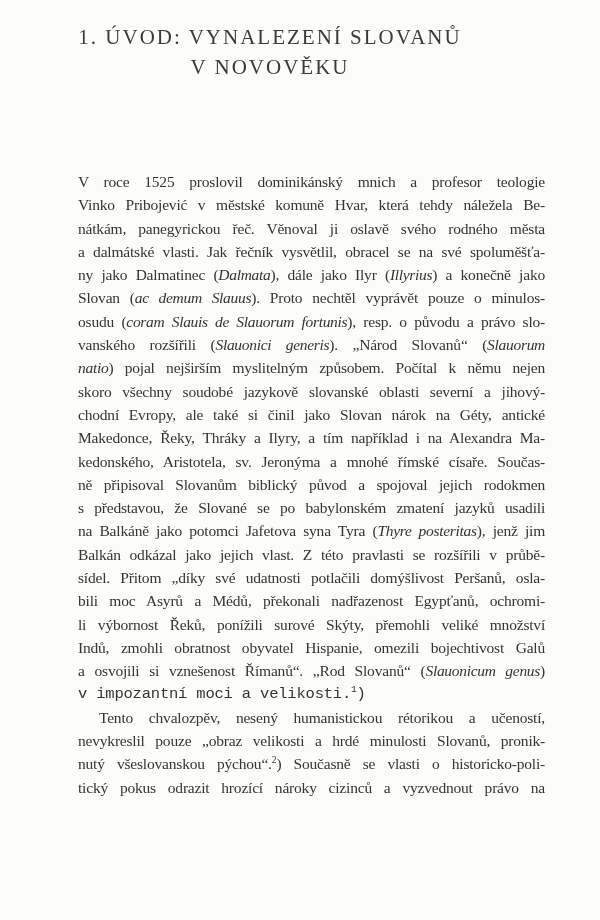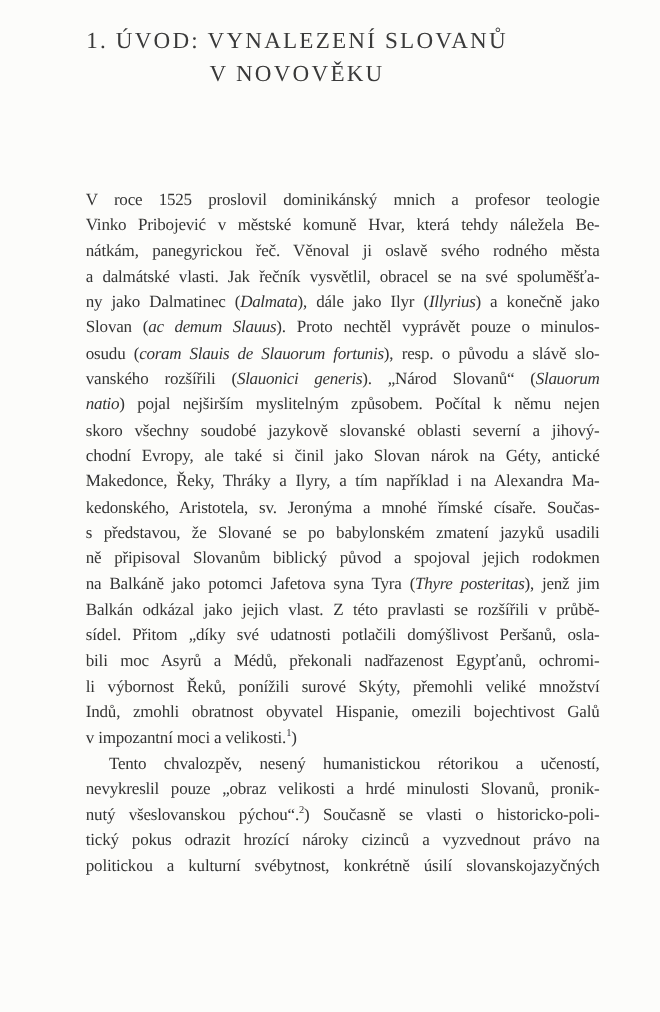--- a/index.html
+++ b/index.html
@@ -53,20 +53,21 @@
   .line {
     height: 23.3px;
     line-height: 23.3px;
     text-align: justify;
     text-align-last: justify;
     white-space: normal;
   }
   .line.no-just {
     text-align: left;
     text-align-last: left;
+    font-family: Liberation Mono, monospace;
   }
   .line.indent {
     text-indent: 21px;
   }
   .line i {
     font-style: italic;
     letter-spacing: -0.3px;
   }
   .line sup {
     font-size: 62%;
@@ -83,38 +84,38 @@
     <div>V NOVOVĚKU</div>
   </div>
   <div class="body-text">
       <div class="paragraph">
         <div class="line"><span>V roce 1525 proslovil dominikánský mnich a profesor teologie</span></div>
         <div class="line"><span>Vinko Pribojević v městské komuně Hvar, která tehdy náležela Be-</span></div>
         <div class="line"><span>nátkám, panegyrickou řeč. Věnoval ji oslavě svého rodného města</span></div>
         <div class="line"><span>a dalmátské vlasti. Jak řečník vysvětlil, obracel se na své spoluměšťa-</span></div>
         <div class="line"><span>ny jako Dalmatinec (</span><i>Dalmata</i><span>), dále jako Ilyr (</span><i>Illyrius</i><span>) a konečně jako</span></div>
         <div class="line"><span>Slovan (</span><i>ac demum Slauus</i><span>). Proto nechtěl vyprávět pouze o minulos-</span></div>
-        <div class="line"><span>osudu (</span><i>coram Slauis de Slauorum fortunis</i><span>), resp. o původu a slávě slo-</span></div>
+        <div class="line"><span>osudu (</span><i>coram Slauis de Slauorum fortunis</i><span>), resp. o původu a právo slo-</span></div>
         <div class="line"><span>vanského rozšířili (</span><i>Slauonici generis</i><span>). „Národ Slovanů“ (</span><i>Slauorum</i></div>
         <div class="line"><i>natio</i><span>) pojal nejširším myslitelným způsobem. Počítal k němu nejen</span></div>
         <div class="line"><span>skoro všechny soudobé jazykově slovanské oblasti severní a jihový-</span></div>
         <div class="line"><span>chodní Evropy, ale také si činil jako Slovan nárok na Géty, antické</span></div>
         <div class="line"><span>Makedonce, Řeky, Thráky a Ilyry, a tím například i na Alexandra Ma-</span></div>
         <div class="line"><span>kedonského, Aristotela, sv. Jeronýma a mnohé římské císaře. Součas-</span></div>
+        <div class="line"><span>ně připisoval Slovanům biblický původ a spojoval jejich rodokmen</span></div>
         <div class="line"><span>s představou, že Slované se po babylonském zmatení jazyků usadili</span></div>
-        <div class="line"><span>ně připisoval Slovanům biblický původ a spojoval jejich rodokmen</span></div>
         <div class="line"><span>na Balkáně jako potomci Jafetova syna Tyra (</span><i>Thyre posteritas</i><span>), jenž jim</span></div>
         <div class="line"><span>Balkán odkázal jako jejich vlast. Z této pravlasti se rozšířili v průbě-</span></div>
         <div class="line"><span>sídel. Přitom „díky své udatnosti potlačili domýšlivost Peršanů, osla-</span></div>
         <div class="line"><span>bili moc Asyrů a Médů, překonali nadřazenost Egypťanů, ochromi-</span></div>
         <div class="line"><span>li výbornost Řeků, ponížili surové Skýty, přemohli veliké množství</span></div>
         <div class="line"><span>Indů, zmohli obratnost obyvatel Hispanie, omezili bojechtivost Galů</span></div>
+        <div class="line"><span>a osvojili si vznešenost Římanů“. „Rod Slovanů“ (</span><i>Slauonicum genus</i><span>)</span></div>
         <div class="line no-just"><span>v impozantní moci a velikosti.</span><sup>1</sup><span>)</span></div>
       </div>
       <div class="paragraph">
         <div class="line indent"><span>Tento chvalozpěv, nesený humanistickou rétorikou a učeností,</span></div>
         <div class="line"><span>nevykreslil pouze „obraz velikosti a hrdé minulosti Slovanů, pronik-</span></div>
         <div class="line"><span>nutý všeslovanskou pýchou“.</span><sup>2</sup><span>) Současně se vlasti o historicko-poli-</span></div>
         <div class="line"><span>tický pokus odrazit hrozící nároky cizinců a vyzvednout právo na</span></div>
-        <div class="line"><span>politickou a kulturní svébytnost, konkrétně úsilí slovanskojazyčných</span></div>
       </div>
     </div>
 </div>
 
 </body></html>

